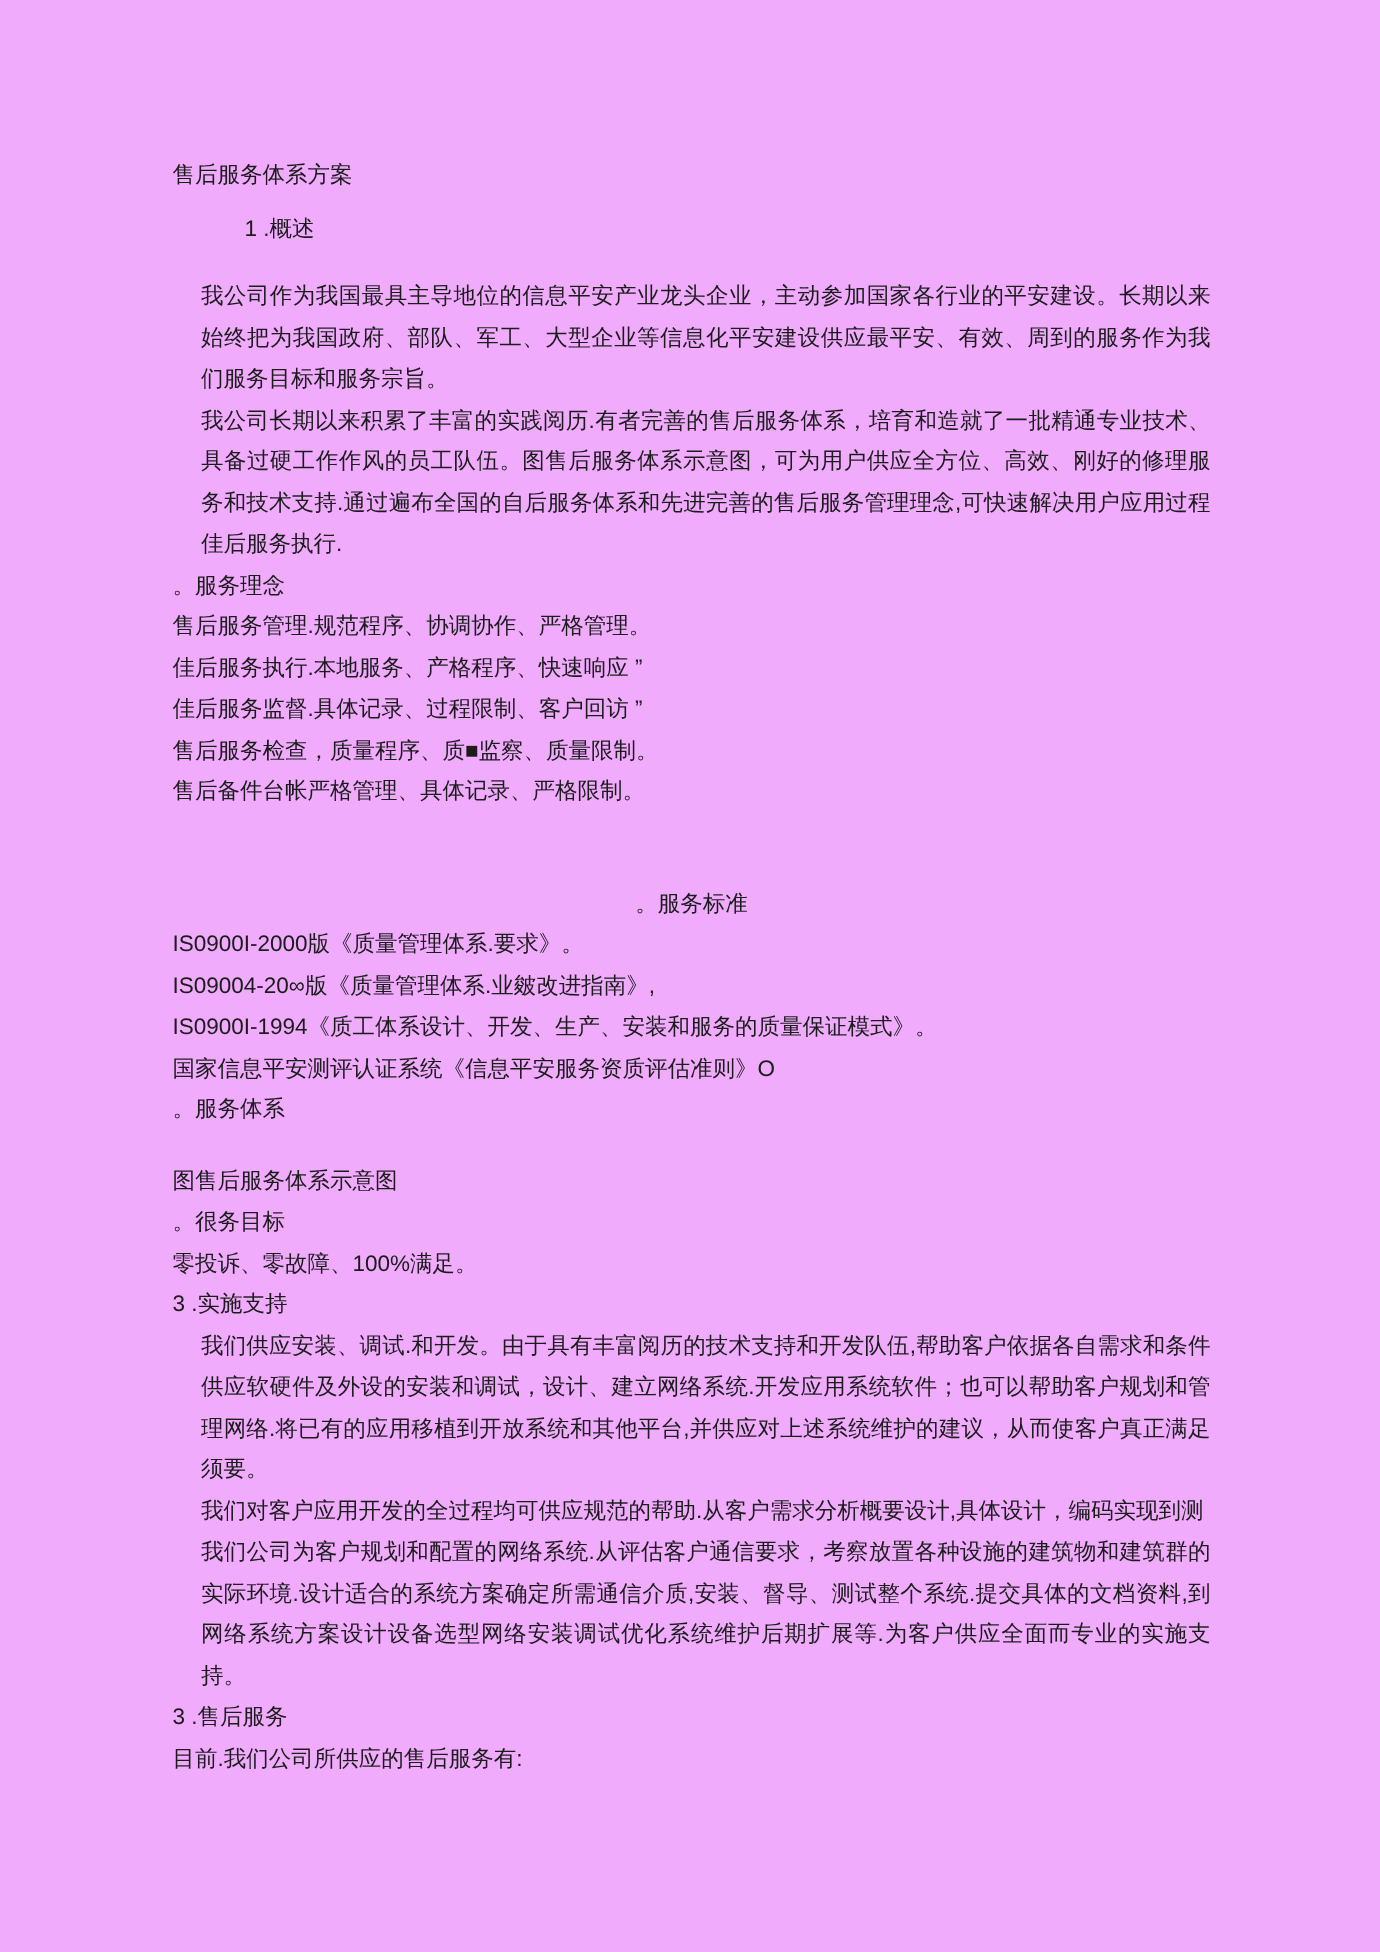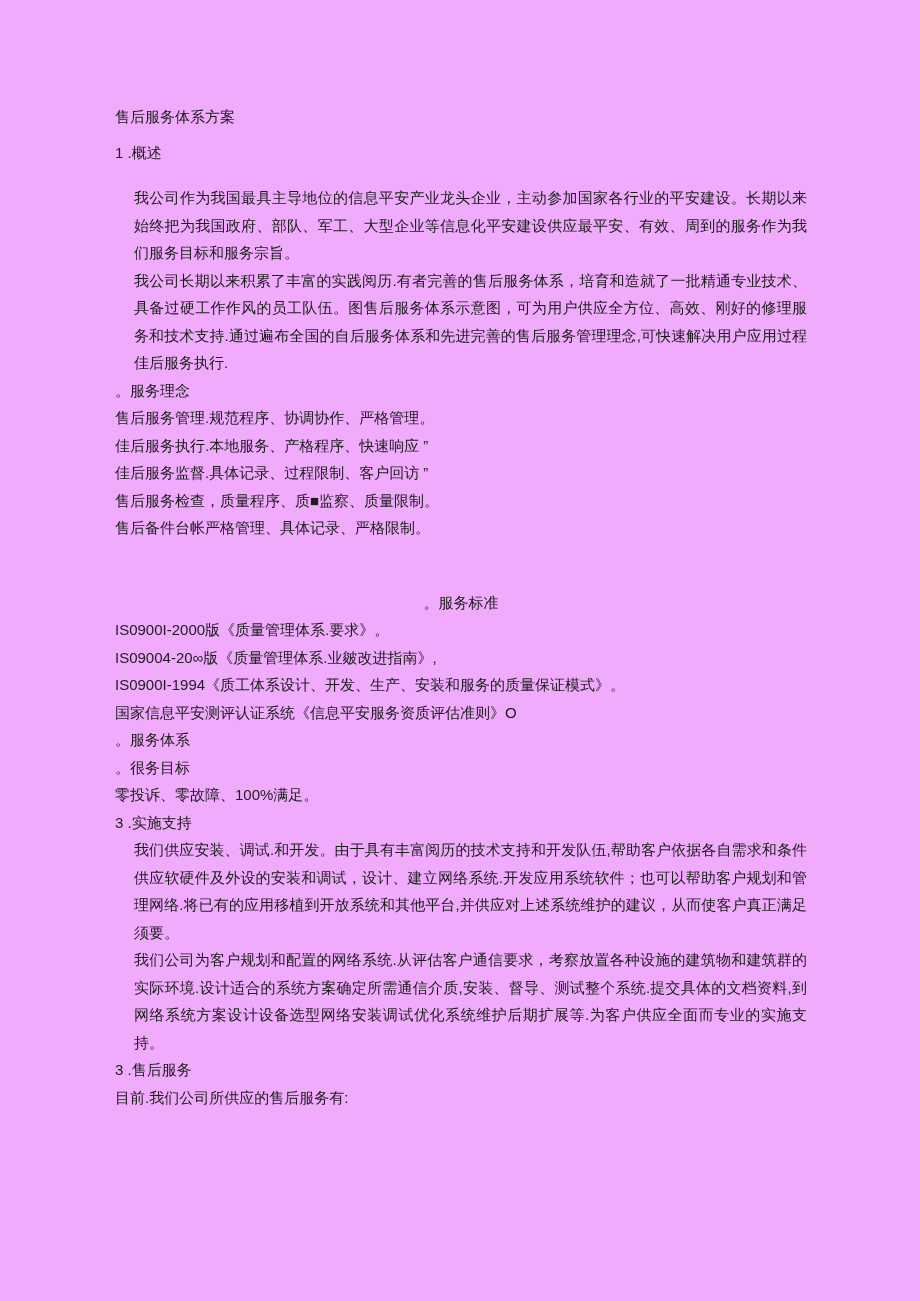--- a/index.html
+++ b/index.html
@@ -29,21 +29,21 @@
     text-align-last: justify;
     margin-left: 19px;
   }
   .para .line:last-child {
     text-align-last: left;
   }
   .list .line,
   .single {
     text-align: left;
   }
-  .gap-a { margin-top: 8px; }
+  .gap-a { margin-top: 8px; margin-left: 48px; }
   .gap-b { margin-top: 18px; }
   .gap-c { margin-top: 47px; text-align: center; }
   .gap-d { margin-top: 20px; }
 </style>
 </head>
 <body>
 
 <div class="page">
 
   <div class="line single">售后服务体系方案</div>
@@ -77,35 +77,37 @@
 
   <div class="list">
       <div class="line">IS0900I-2000版《质量管理体系.要求》。</div>
       <div class="line">IS09004-20∞版《质量管理体系.业皴改进指南》,</div>
       <div class="line">IS0900I-1994《质工体系设计、开发、生产、安装和服务的质量保证模式》。</div>
       <div class="line">国家信息平安测评认证系统《信息平安服务资质评估准则》O</div>
     </div>
 
   <div class="line single">。服务体系</div>
 
+  <div class="line single gap-d">图售后服务体系示意图</div>
 
   <div class="line single">。很务目标</div>
 
   <div class="line single">零投诉、零故障、100%满足。</div>
 
   <div class="line single">3 .实施支持</div>
 
   <div class="para">
       <div class="line">我们供应安装、调试.和开发。由于具有丰富阅历的技术支持和开发队伍,帮助客户依据各自需求和条件</div>
       <div class="line">供应软硬件及外设的安装和调试，设计、建立网络系统.开发应用系统软件；也可以帮助客户规划和管</div>
       <div class="line">理网络.将已有的应用移植到开放系统和其他平台,并供应对上述系统维护的建议，从而使客户真正满足</div>
       <div class="line">须要。</div>
     </div>
 
   <div class="para">
+      <div class="line">我们对客户应用开发的全过程均可供应规范的帮助.从客户需求分析概要设计,具体设计，编码实现到测</div>
     </div>
 
   <div class="para">
       <div class="line">我们公司为客户规划和配置的网络系统.从评估客户通信要求，考察放置各种设施的建筑物和建筑群的</div>
       <div class="line">实际环境.设计适合的系统方案确定所需通信介质,安装、督导、测试整个系统.提交具体的文档资料,到</div>
       <div class="line">网络系统方案设计设备选型网络安装调试优化系统维护后期扩展等.为客户供应全面而专业的实施支</div>
       <div class="line">持。</div>
     </div>
 
   <div class="line single">3 .售后服务</div>

